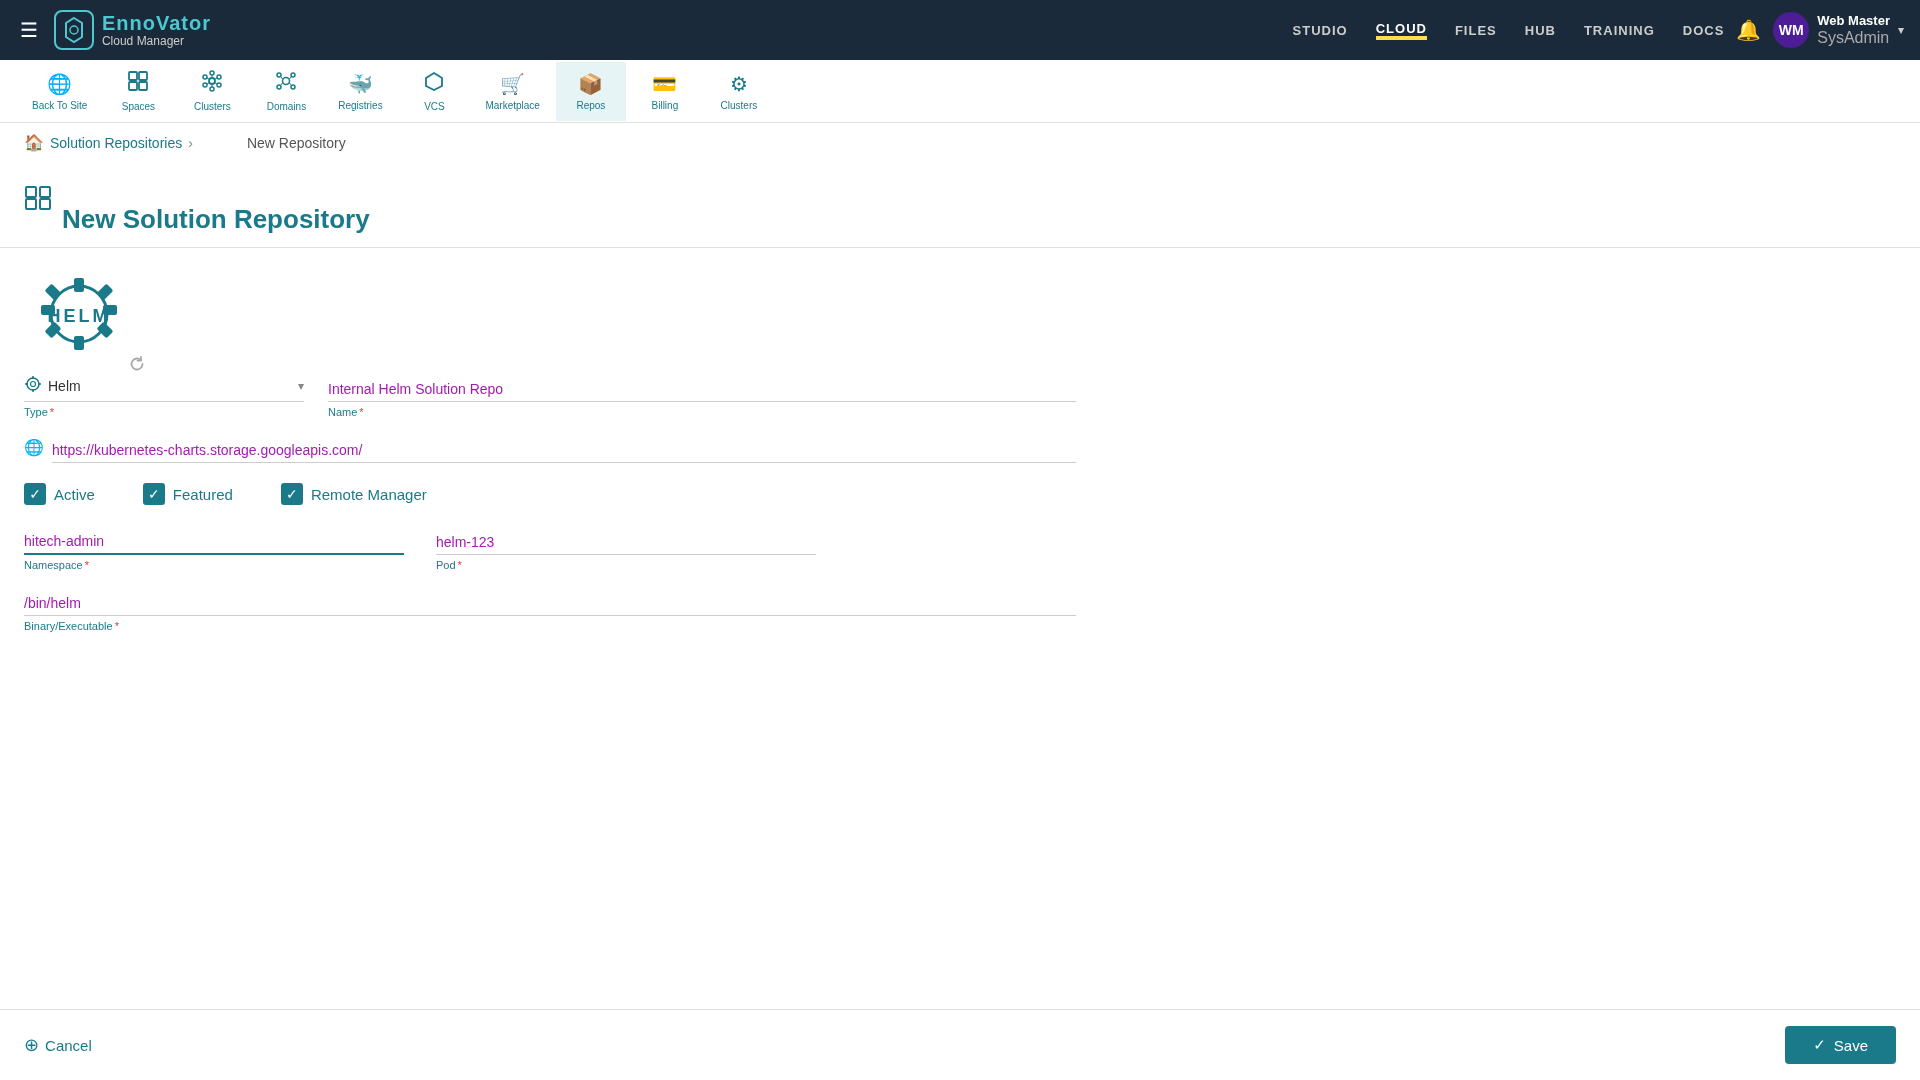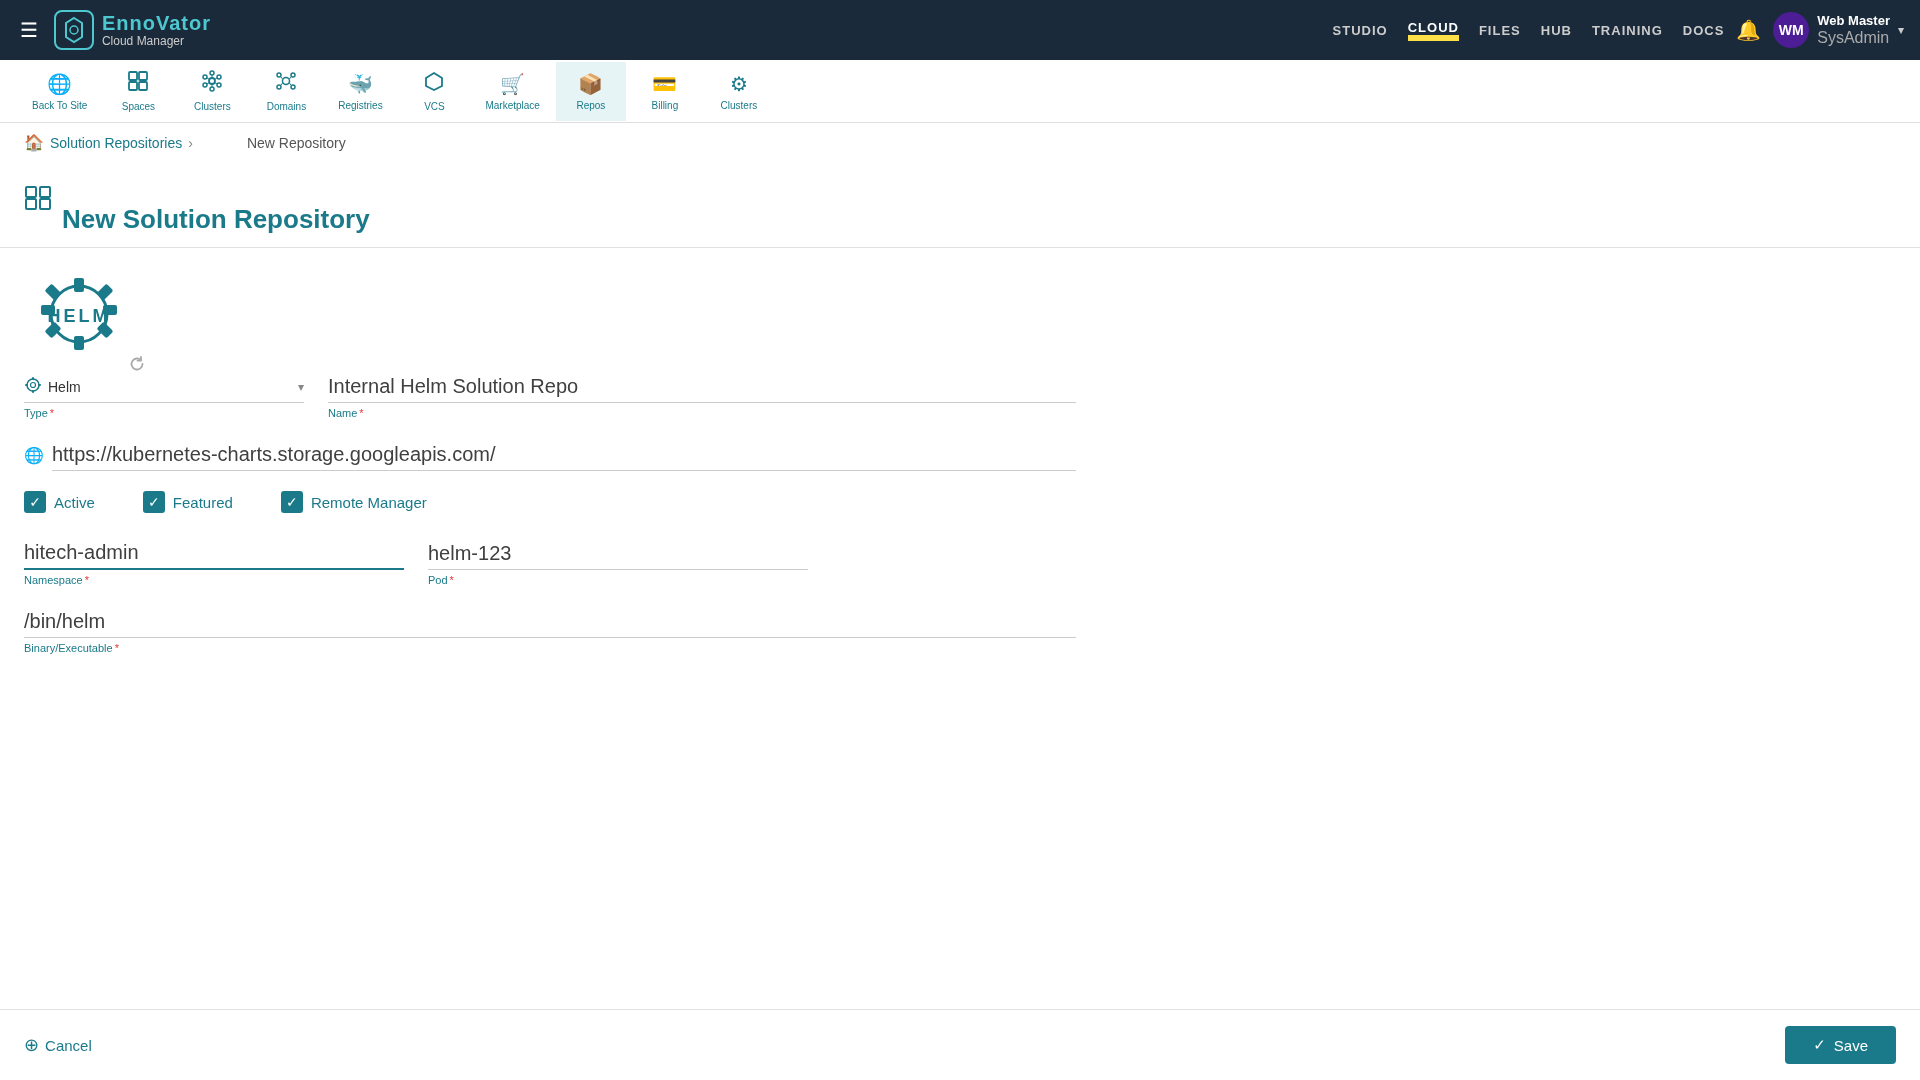--- a/index.html
+++ b/index.html
@@ -45,32 +45,32 @@
       letter-spacing: 1px;
       line-height: 1.1;
     }
     .topbar-logo-sub {
       color: #ccc;
       font-size: 12px;
     }
     .topbar-spacer { flex: 1; }
     .topbar-nav {
       display: flex;
-      gap: 20px;
+      gap: 28px;
       align-items: center;
     }
     .topbar-nav a {
       color: #ccc;
       text-decoration: none;
       font-size: 13px;
       font-weight: bold;
       letter-spacing: 1px;
       cursor: pointer;
     }
-    .topbar-nav a.active { color: #fff; border-bottom: 6px solid #fde047; }
+    .topbar-nav a.active { color: #fff; border-bottom: 4px solid #fde047; }
     .topbar-bell {
       color: #ccc;
       font-size: 20px;
       cursor: pointer;
     }
     .topbar-user {
       display: flex;
       align-items: center;
       gap: 8px;
       cursor: pointer;
@@ -196,22 +196,22 @@
       font-weight: 500;
     }
     .form-label .required {
       color: #e53935;
       margin-left: 2px;
     }
     .form-input {
       border: none;
       border-bottom: 1px solid #ccc;
       padding: 4px 0;
-      font-size: 20px;
-      color: #404040;
+      font-size: 14px;
+      color: #a21caf;
       outline: none;
       background: transparent;
       width: 100%;
     }
     .form-input.namespace-input {
       border-bottom: 2px solid #1a7a8a;
     }
     .form-select-wrapper {
       display: flex;
       align-items: center;
@@ -269,21 +269,21 @@
       flex-shrink: 0;
     }
     .checkbox-label {
       color: #1a7a8a;
       font-size: 15px;
     }
 
     
     .ns-pod-row {
       display: flex;
-      gap: 24px;
+      gap: 32px;
       margin-bottom: 20px;
       align-items: flex-end;
     }
     .ns-pod-row .form-group {
       max-width: 380px;
     }
 
     
     .binary-row {
       margin-bottom: 40px;

